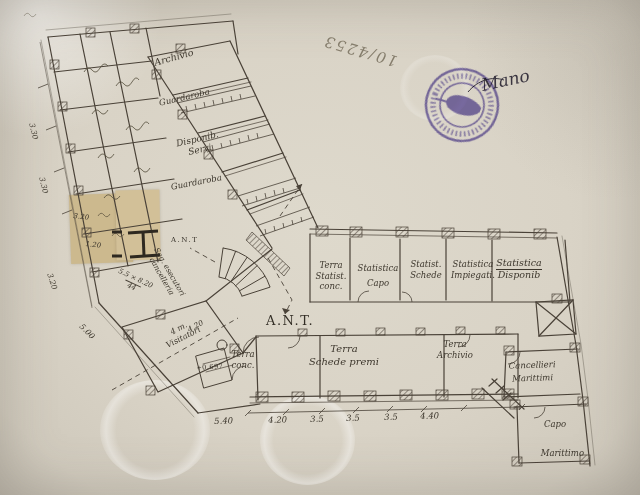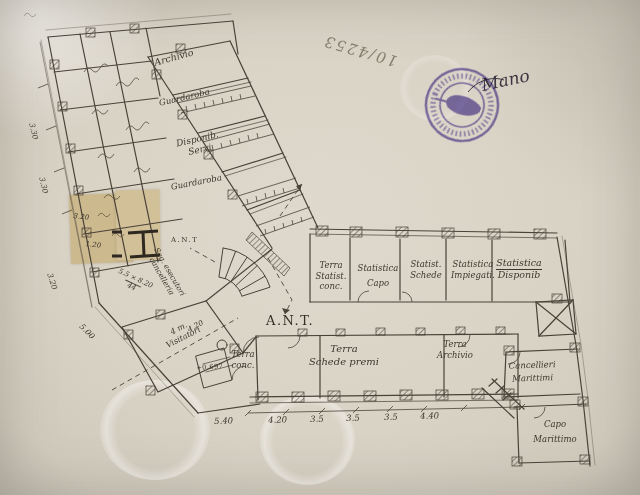--- a/index.html
+++ b/index.html
@@ -338,21 +338,21 @@
   <div class="lbl" style="left:426px;top:339px;font-size:8.5px;width:58px;">
     <span class="ln">Terra</span>
     <span class="ln">Archivio</span>
   </div>
   <div class="lbl" style="left:500px;top:361px;font-size:8.5px;width:64px;transform:rotate(-2deg);">
     <span class="ln">Cancellieri</span>
     <span class="ln" style="margin-top:2px;">Marittimi</span>
   </div>
   <div class="lbl" style="left:526px;top:419px;font-size:8.5px;width:58px;">
     <span class="ln">Capo</span>
-    <span class="ln" style="margin-top:4px;">Marittimo</span>
+    <span class="ln" style="margin-top:18px;text-align:right;">Marittimo</span>
   </div>
   <div class="lbl" style="left:150px;top:338px;font-size:8px;width:60px;transform:rotate(-27deg);">
     <span class="ln">4 m.</span>
     <span class="ln">Visitatori</span>
   </div>
   <div class="lbl" style="left:160px;top:246px;font-size:7.5px;transform:rotate(60deg);">
     <span class="ln">Seg. esecutori</span>
     <span class="ln">cancelleria</span>
   </div>
   <div class="lbl frac" style="left:120px;top:268px;font-size:7px;transform:rotate(25deg);">

